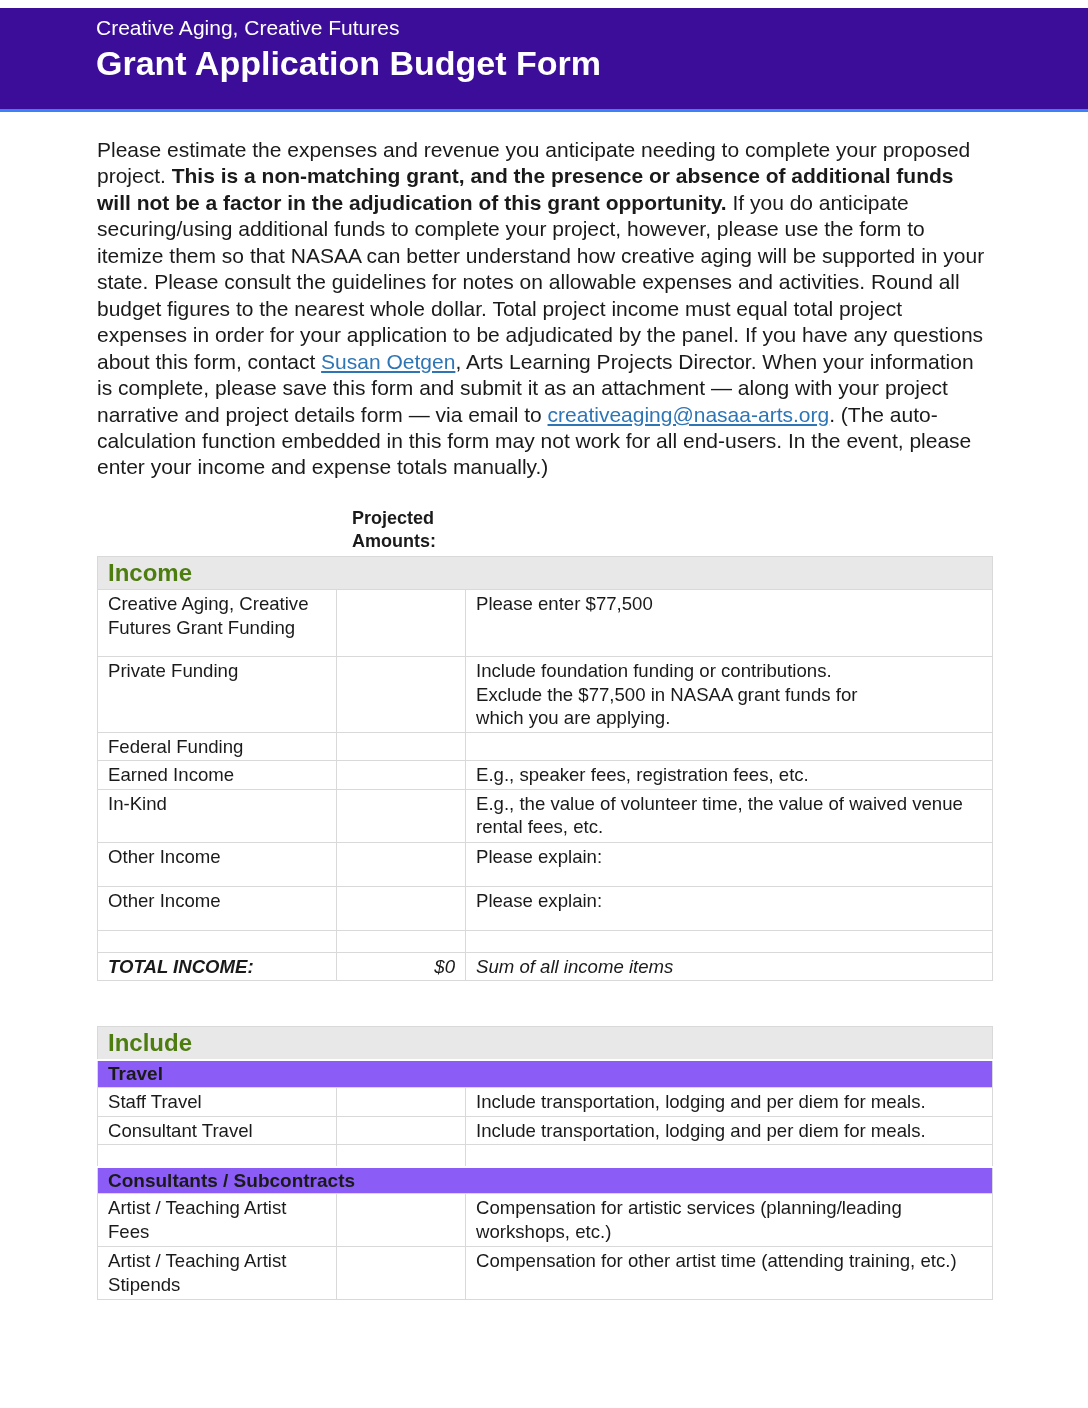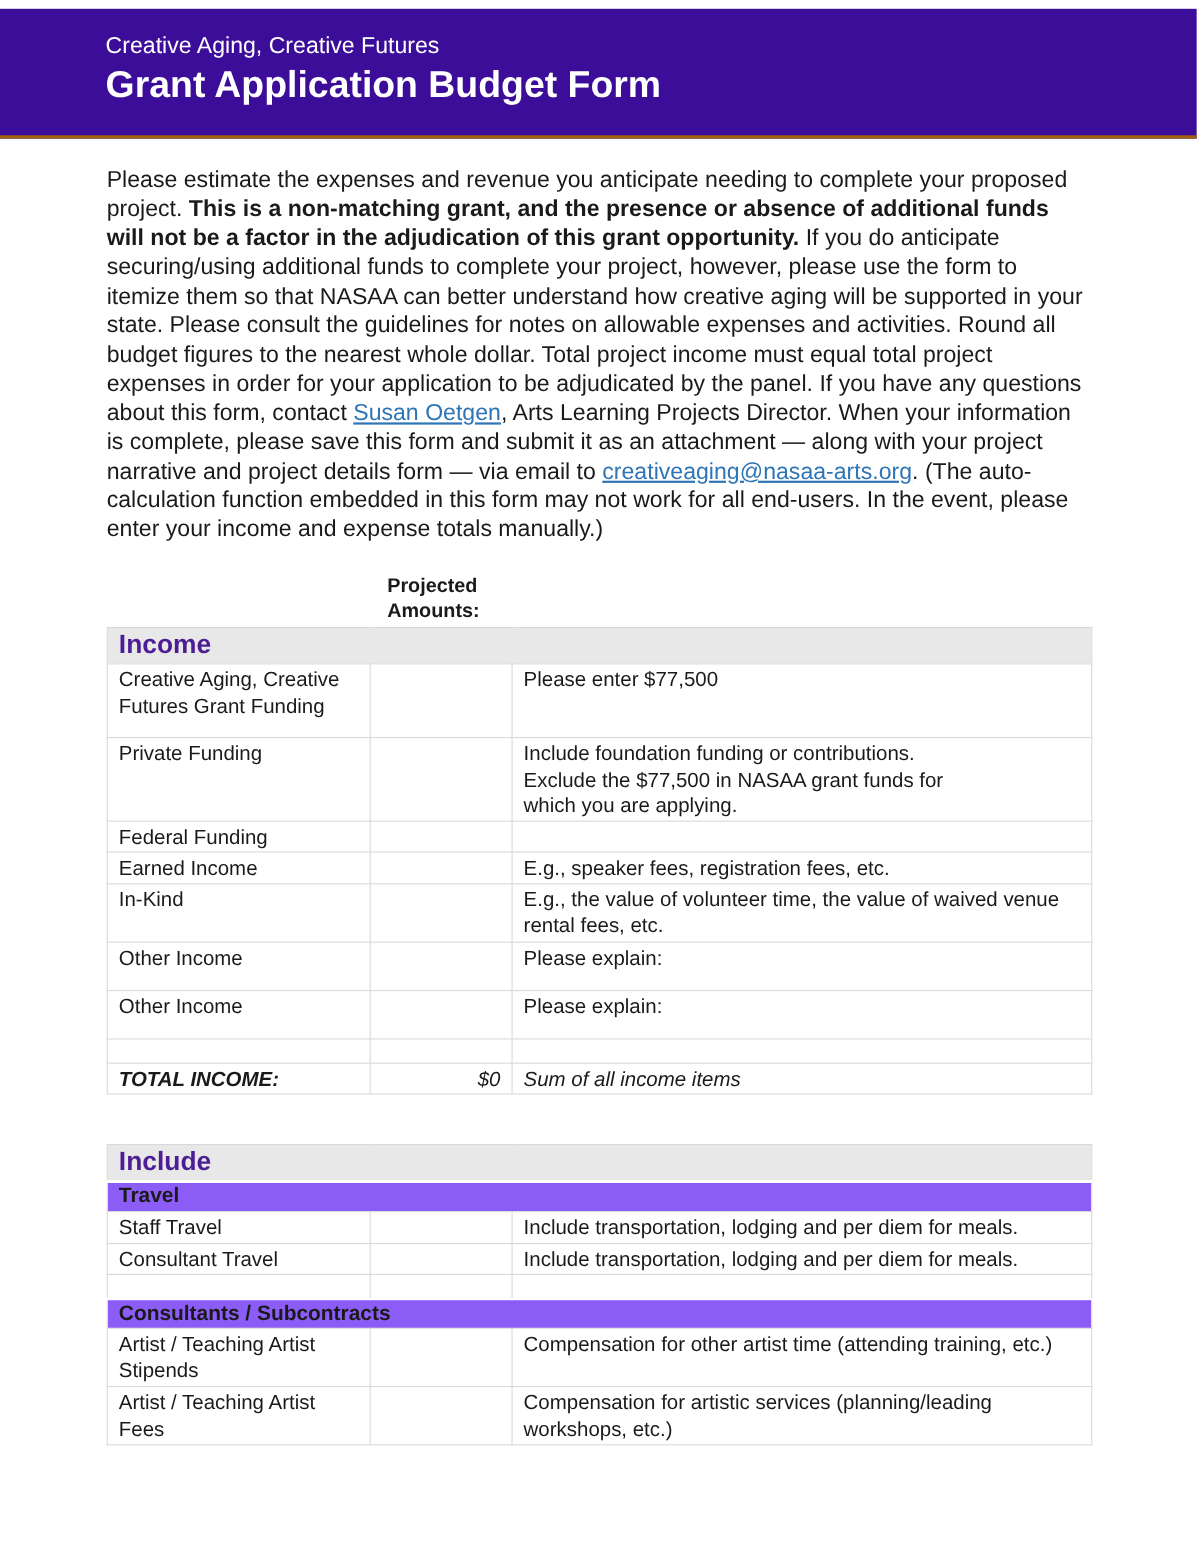--- a/index.html
+++ b/index.html
@@ -9,22 +9,22 @@
     background: #ffffff;
     font-family: "Liberation Sans", "DejaVu Sans", sans-serif;
     color: #1a1a1a;
   }
   .page { width: 1088px; height: 1408px; overflow: hidden; }
 
   
   .banner {
     margin-top: 8px;
     background: #3c0d99;
-    padding: 21px 40px 25px 96px;
-    border-bottom: 3px solid #a16207;
+    padding: 7px 40px 25px 96px;
+    border-bottom: 3px solid #3b82f6;
   }
   .banner-subtitle {
     color: #ffffff;
     font-size: 21px;
     line-height: 1.2;
     font-weight: 400;
   }
   .banner-title {
     color: #ffffff;
     font-size: 34px;
@@ -67,21 +67,21 @@
     padding: 2px 10px;
     overflow: hidden;
   }
   td.desc { padding-left: 16px; }
   td.amt { text-align: right; }
   .preline { white-space: pre-line; }
 
   tr.bar-main { height: 31px; }
   tr.bar-main td {
     background: #e8e8e8;
-    color: #4c1d95;
+    color: #4d7c0f;
     font-size: 24px;
     font-weight: 700;
     padding: 1px 10px;
   }
   tr.bar-sub { height: 24px; }
   tr.bar-sub td {
     background: #8b5cf6;
     font-weight: 700;
     font-size: 19px;
     border-top: 2px solid #ffffff;
@@ -199,26 +199,26 @@
         </tr>
         <tr class="r22">
           <td></td>
           <td class="amt"></td>
           <td class="desc"></td>
         </tr>
         <tr class="bar-sub">
           <td colspan="3">Consultants / Subcontracts</td>
         </tr>
         <tr class="r53">
+          <td>Artist / Teaching Artist Fees</td>
+          <td class="amt"></td>
+          <td class="desc">Compensation for artistic services (planning/leading workshops, etc.)</td>
+        </tr>
+        <tr class="r53">
           <td>Artist / Teaching Artist Stipends</td>
           <td class="amt"></td>
           <td class="desc">Compensation for other artist time (attending training, etc.)</td>
-        </tr>
-        <tr class="r53">
-          <td>Artist / Teaching Artist Fees</td>
-          <td class="amt"></td>
-          <td class="desc">Compensation for artistic services (planning/leading workshops, etc.)</td>
         </tr>
       </tbody>
     </table>
 
   </main>
 </div>
 
 </body></html>

